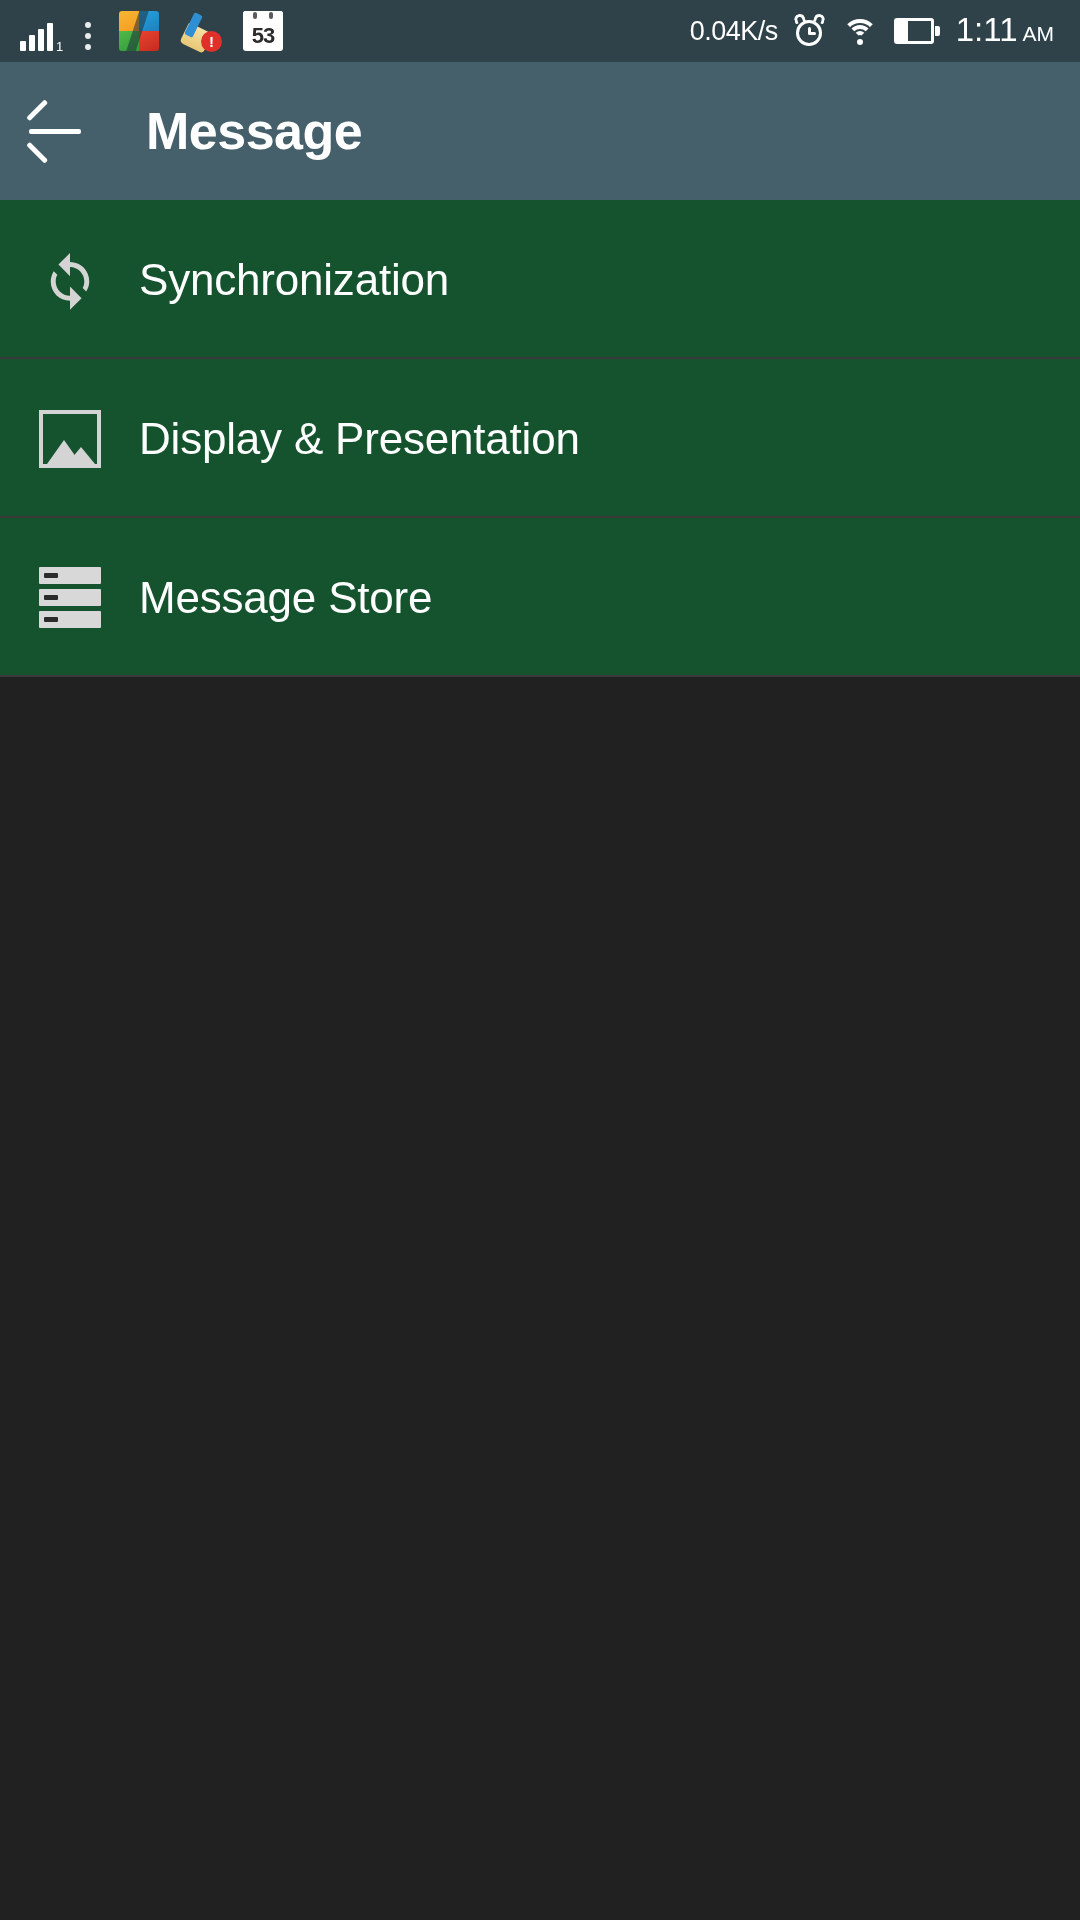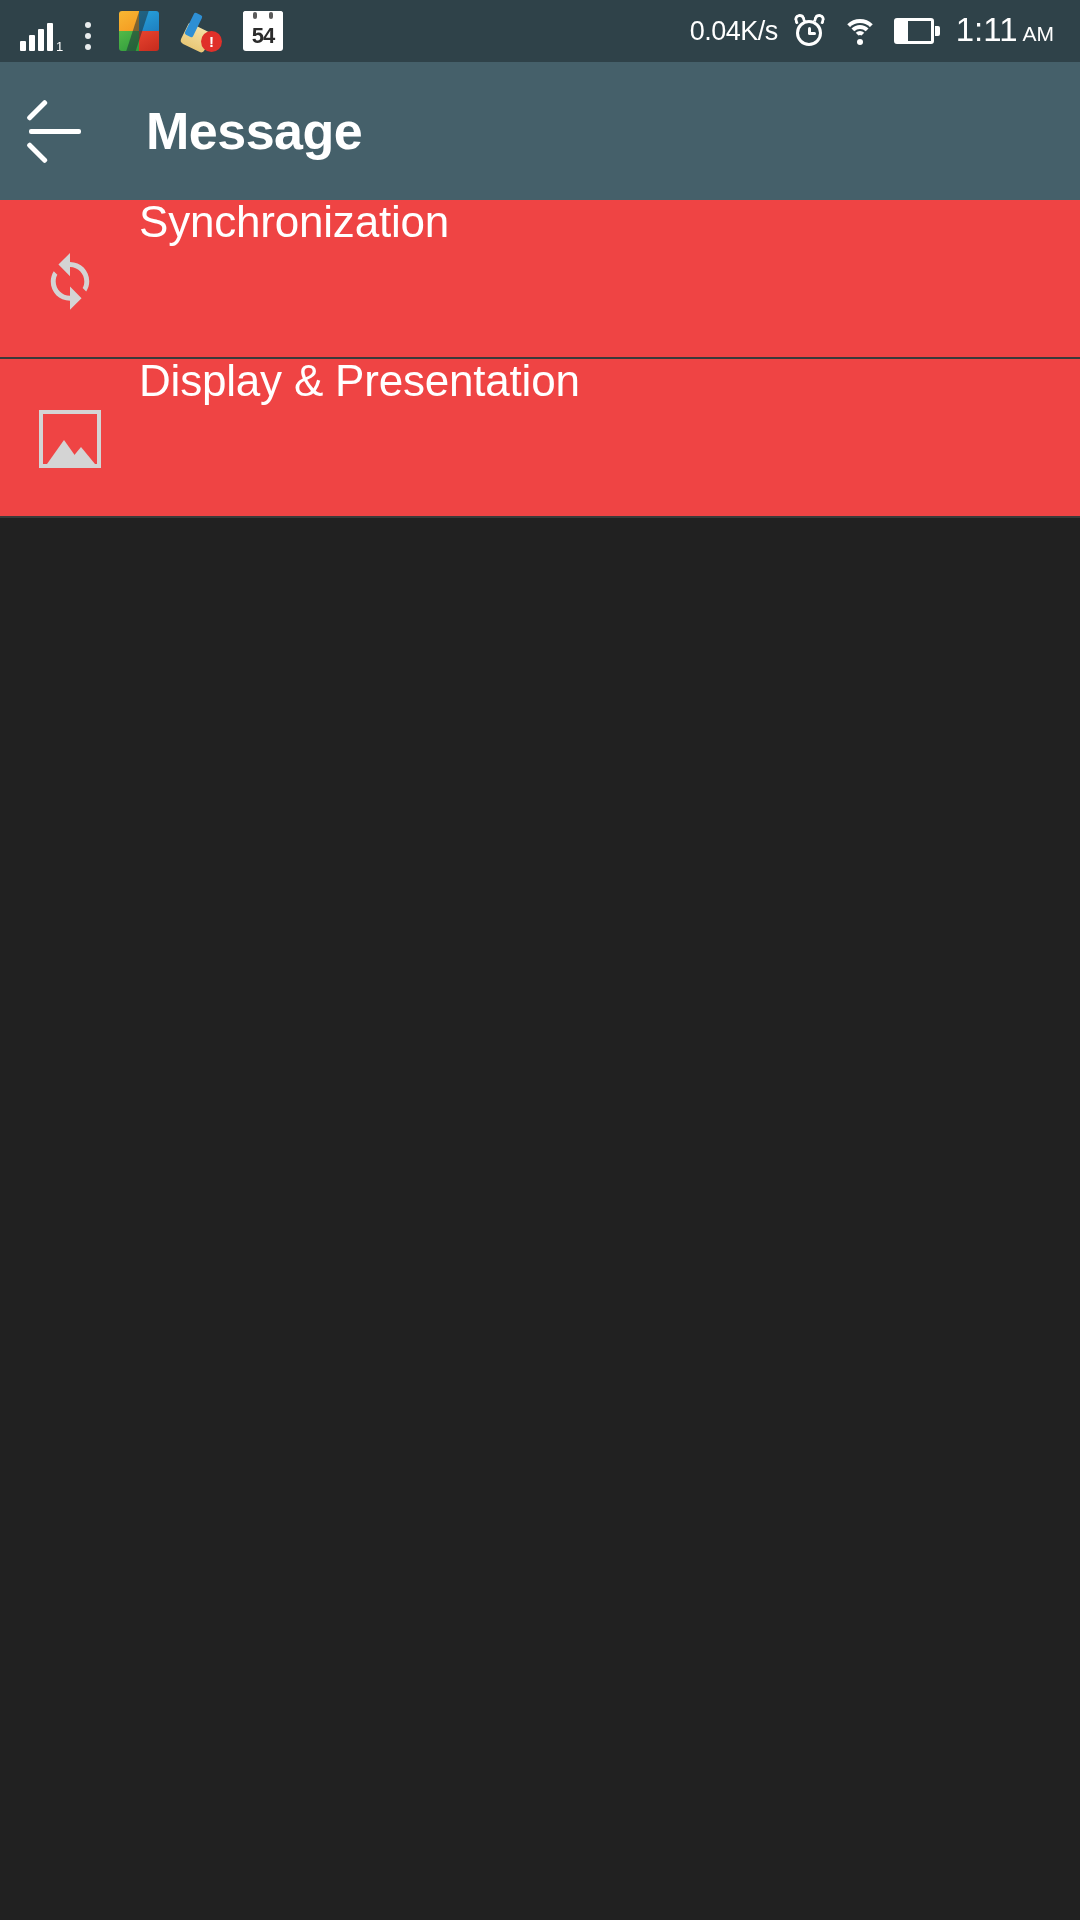--- a/index.html
+++ b/index.html
@@ -99,22 +99,22 @@
   .backarrow .t2{position:absolute;left:1px;top:30px;width:26px;height:5px;background:#fff;border-radius:2px;transform:rotate(45deg);transform-origin:left center;}
   .appbar-title{
     color:#ffffff;font-size:52px;font-weight:bold;letter-spacing:-.5px;
     margin-left:36px;line-height:52px;
   }
 
   
   .list{position:absolute;left:0;top:200px;width:1080px;}
   .row{
     position:relative;width:1080px;height:159px;
-    display:flex;
-    background:#ef4444;
+    display:flex;align-items:center;
+    background:#14532d;
     box-sizing:border-box;
     cursor:pointer;
   }
   .row::after{
     content:"";position:absolute;left:0;bottom:0;width:1080px;height:2px;background:#3a3a3a;
   }
   .row .iconwrap{
     width:139px;height:159px;flex:0 0 auto;
     display:flex;align-items:center;justify-content:center;
   }
@@ -184,21 +184,21 @@
       <div class="trayicon ic-clean">
         <span class="broom-b"></span>
         <span class="broom-h"></span>
         <span class="badge">!</span>
       </div>
 
       <div class="trayicon ic-cal">
         <span class="top"></span>
         <span class="ring r1"></span>
           <span class="ring r2"></span>
-        <span class="num">54</span>
+        <span class="num">53</span>
       </div>
     </div>
 
     <div class="sb-right">
       <div class="netspeed">0.04K/s</div>
 
       <div class="alarm">
         <span class="bellL"></span>
           <span class="bellR"></span>
         <span class="face"></span>
@@ -253,20 +253,30 @@
     <div class="row">
       <div class="iconwrap">
         <div class="icon ic-image">
           <span class="m1"></span>
             <span class="m2"></span>
         </div>
       </div>
       <div class="label">Display &amp; Presentation</div>
     </div>
 
+    <div class="row">
+      <div class="iconwrap">
+        <div class="icon ic-store">
+          <span class="bar b1"></span>
+            <span class="bar b2"></span>
+            <span class="bar b3"></span>
+        </div>
+      </div>
+      <div class="label">Message Store</div>
+    </div>
 
 
 
 
   </div>
 
   <div class="filler"></div>
 </div>
 
 </body></html>

